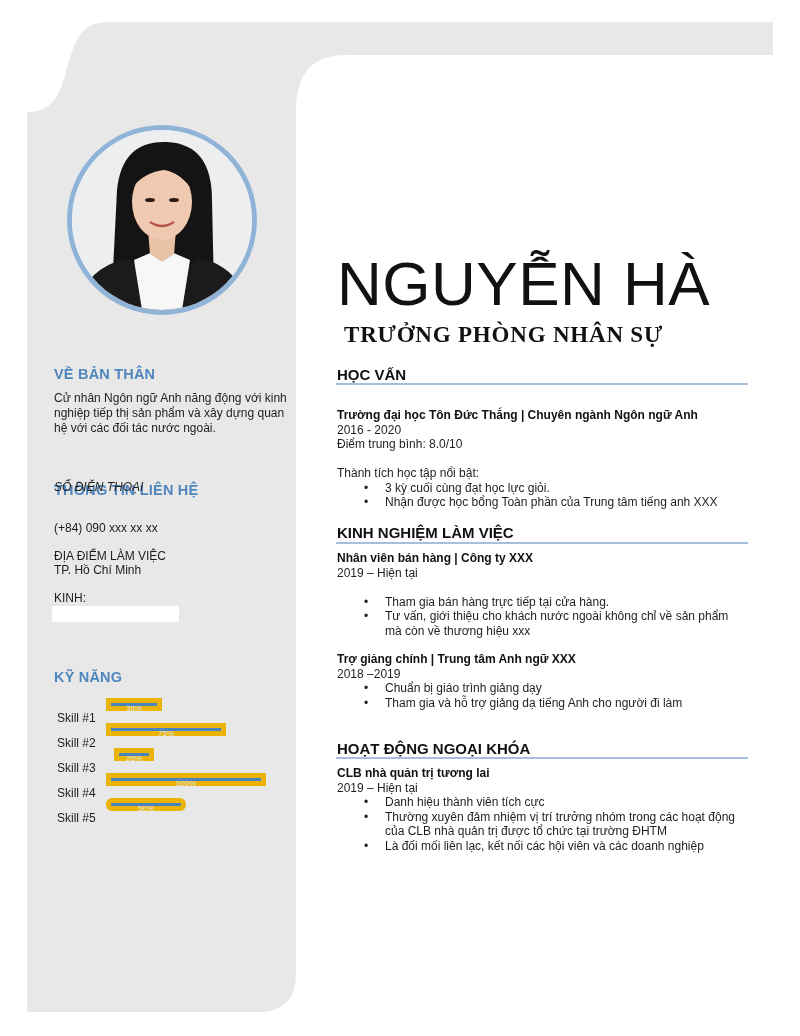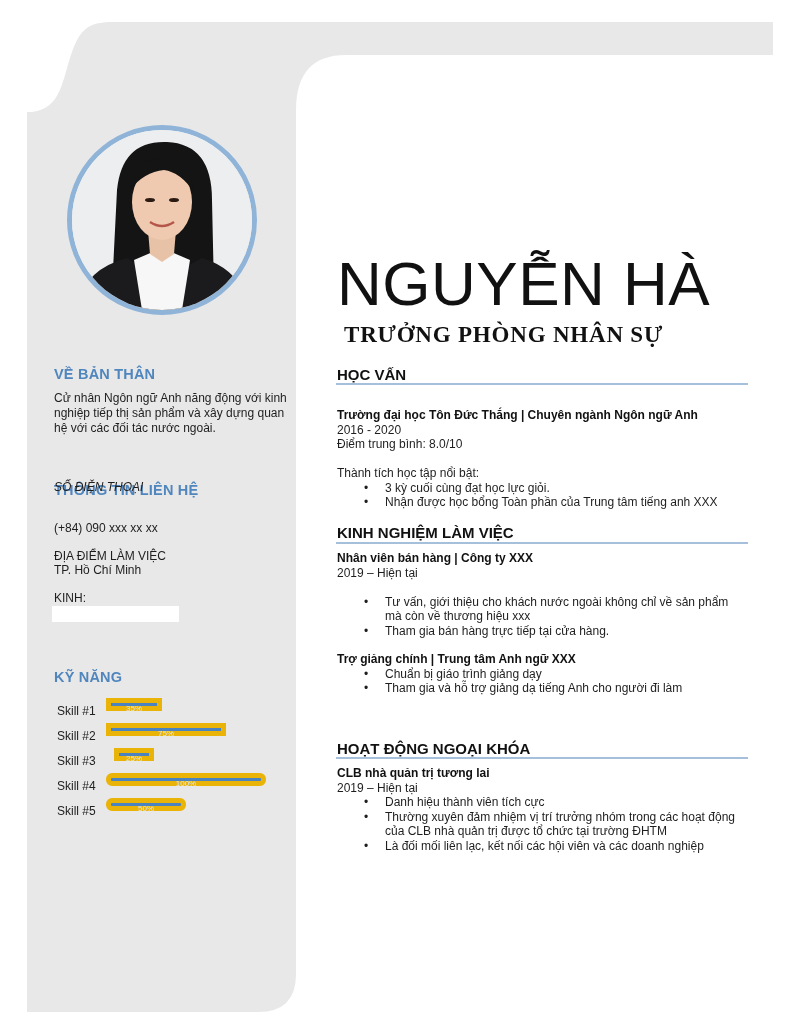--- a/index.html
+++ b/index.html
@@ -8,21 +8,21 @@
 
   
   .side-title { position:absolute; left:54px; font-size:14.5px; font-weight:bold; color:#4f86bd; letter-spacing:0.2px; }
   .side-text { position:absolute; left:54px; font-size:12px; line-height:15px; color:#1e1e1e; }
   .email-box { position:absolute; left:52px; top:606px; width:127px; height:16px; background:#ffffff; }
 
   .photo-ring { position:absolute; left:67px; top:125px; width:180px; height:180px; border:5px solid #8fb4d8; border-radius:50%; overflow:hidden; background:#eef0f2; }
 
   .skills { position:absolute; left:57px; top:698px; width:220px; }
   .skill-row { position:relative; height:25px; }
-  .skill-label { position:absolute; left:0; top:6px; font-size:12px; color:#222; }
+  .skill-label { position:absolute; left:0; top:13px; font-size:12px; color:#222; }
   .skill-track { position:absolute; left:49px; top:0; width:160px; height:14px; }
   .skill-bar { height:13px; background:#4a83bf; border:5px solid #eab308; box-sizing:border-box; color:#dce8f5; font-size:8px; text-align:center; line-height:11px; }
 
   
   .name { position:absolute; left:337px; top:248px; font-size:62px; font-weight:normal; color:#111; letter-spacing:0.5px; font-family:"Liberation Sans", sans-serif; }
   .role { position:absolute; left:344px; top:322px; font-size:23px; font-weight:bold; color:#111; font-family:"Liberation Serif", serif; letter-spacing:0.8px; }
 
   .sec-title { position:absolute; left:337px; font-size:15px; font-weight:bold; color:#111; }
   .sec-rule { position:absolute; left:336px; width:412px; height:2px; background:#a6c0db; }
   .main-text { position:absolute; left:337px; font-size:12px; line-height:14.5px; color:#1e1e1e; width:415px; }
@@ -92,21 +92,21 @@
   </div>
   <div class="skill-row">
     <span class="skill-label">Skill #3</span>
     <div class="skill-track">
         <div class="skill-bar" style="width:25%;margin-left:8px;">25%</div>
       </div>
   </div>
   <div class="skill-row">
     <span class="skill-label">Skill #4</span>
     <div class="skill-track">
-        <div class="skill-bar" style="width:100%;border-radius:6px;">100%</div>
+        <div class="skill-bar" style="width:100%;">100%</div>
       </div>
   </div>
   <div class="skill-row">
     <span class="skill-label">Skill #5</span>
     <div class="skill-track">
         <div class="skill-bar" style="width:50%;border-radius:6px;">50%</div>
       </div>
   </div>
 </div>
 
@@ -127,26 +127,27 @@
   </ul>
 </div>
 
 <div class="sec-title" style="top:524px;">KINH NGHIỆM LÀM VIỆC</div>
 <div class="sec-rule" style="top:542px;"></div>
 <div class="main-text" style="top:551px;">
   <div><b>Nhân viên bán hàng | Công ty XXX</b></div>
   <div>2019 – Hiện tại</div>
   <div style="height:14.5px;"></div>
   <ul class="bul">
+    <li>Tham gia bán hàng trực tiếp tại cửa hàng.</li>
     <li style="padding-right:20px;">Tư vấn, giới thiệu cho khách nước ngoài không chỉ về sản phẩm mà còn về thương hiệu xxx</li>
-    <li>Tham gia bán hàng trực tiếp tại cửa hàng.</li>
   </ul>
 </div>
 <div class="main-text" style="top:652px;">
   <div><b>Trợ giảng chính | Trung tâm Anh ngữ XXX</b></div>
+  <div>2018 –2019</div>
   <ul class="bul">
     <li>Chuẩn bị giáo trình giảng dạy</li>
     <li>Tham gia và hỗ trợ giảng dạ tiếng Anh cho người đi làm</li>
   </ul>
 </div>
 
 <div class="sec-title" style="top:740px;">HOẠT ĐỘNG NGOẠI KHÓA</div>
 <div class="sec-rule" style="top:757px;"></div>
 <div class="main-text" style="top:766px;">
   <div><b>CLB nhà quản trị tương lai</b></div>

